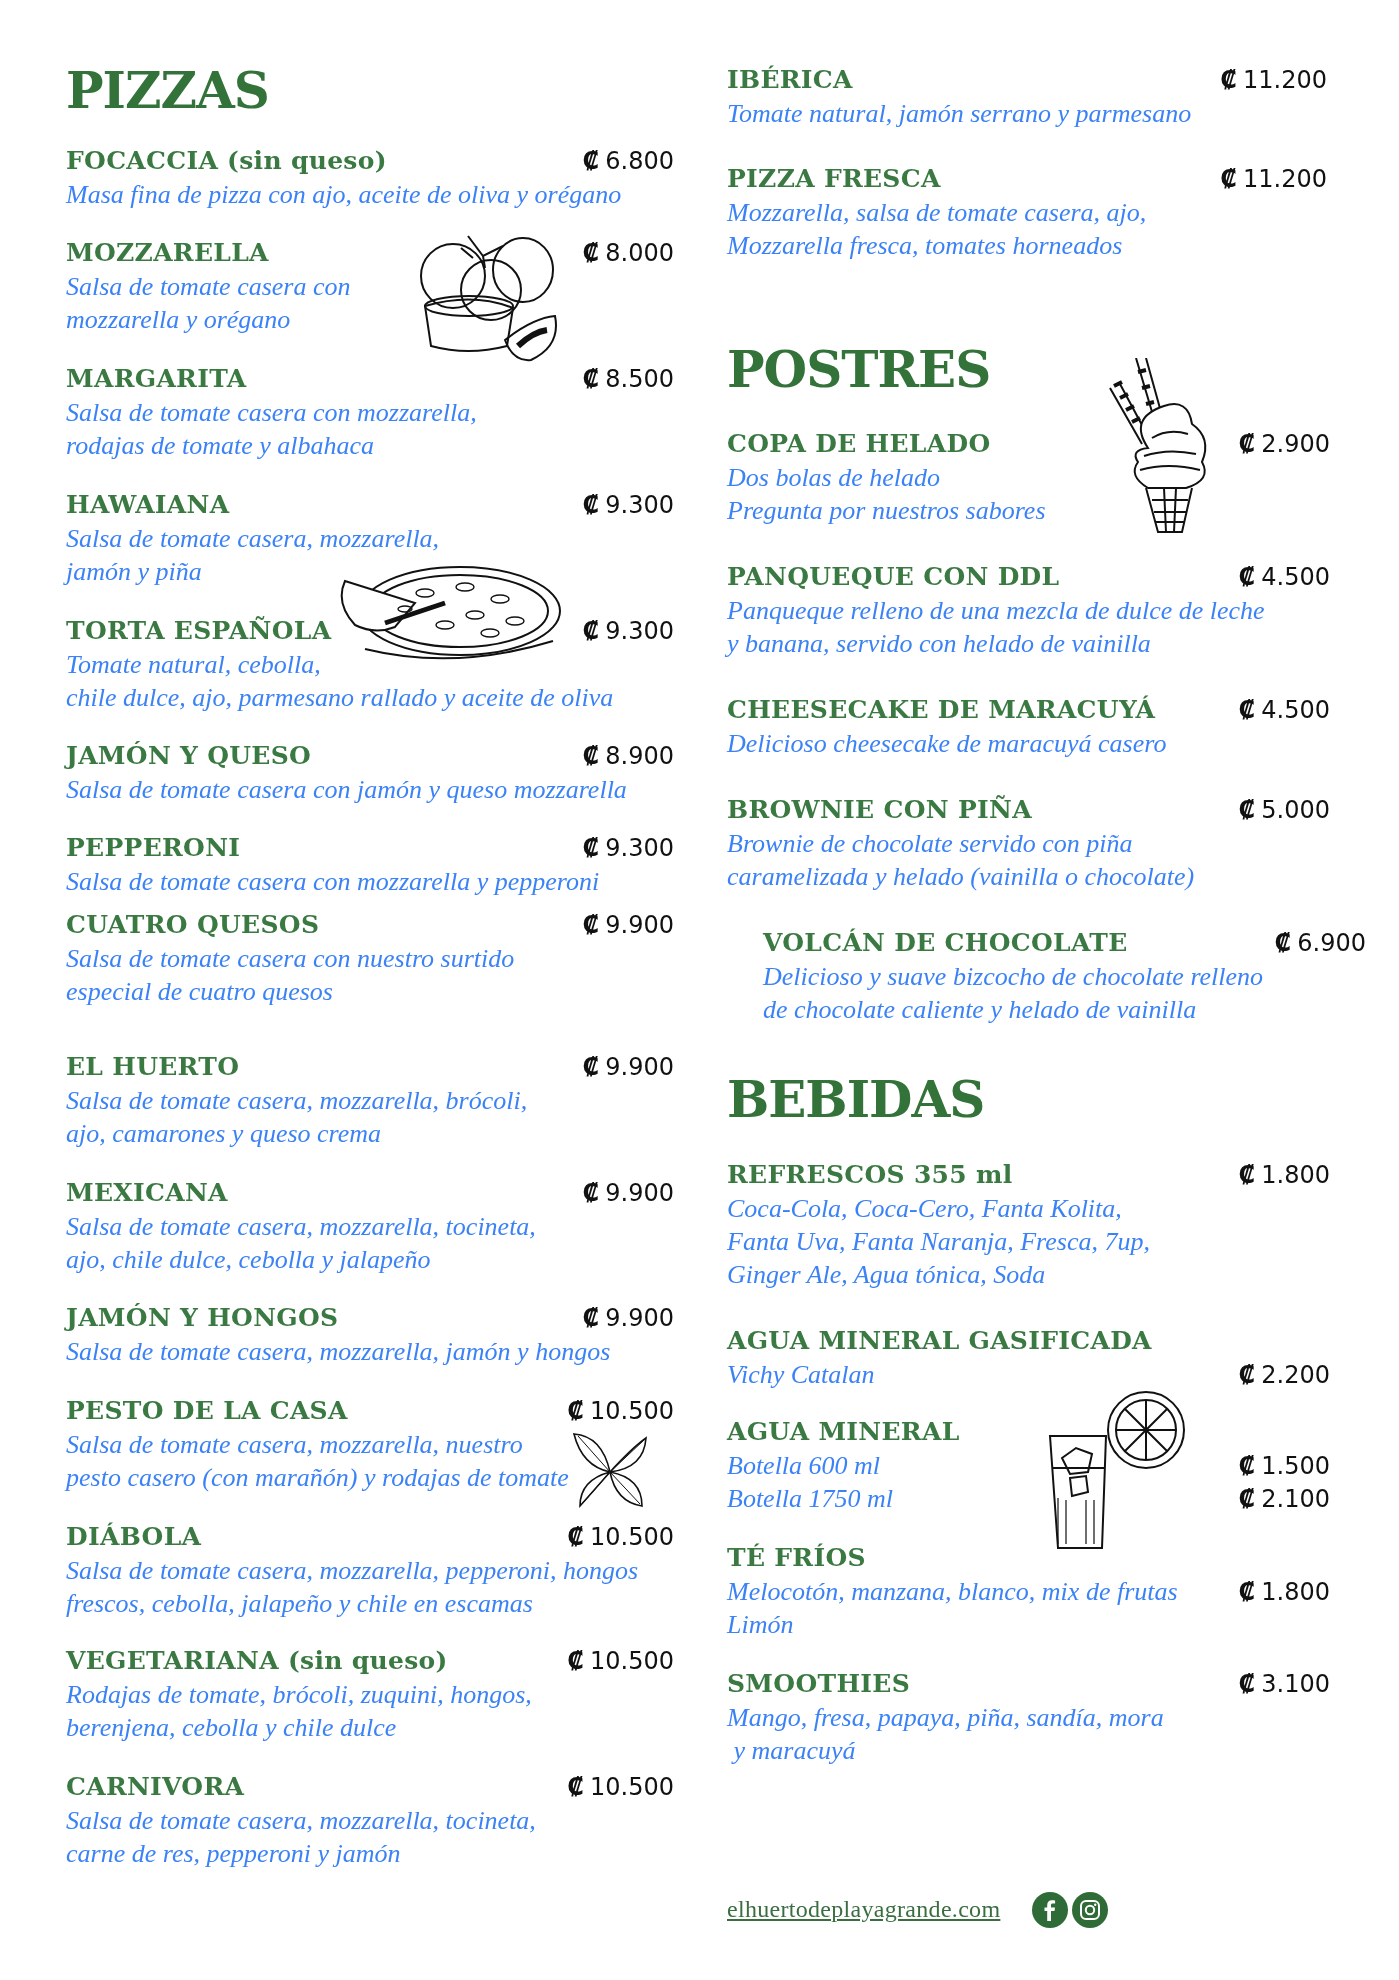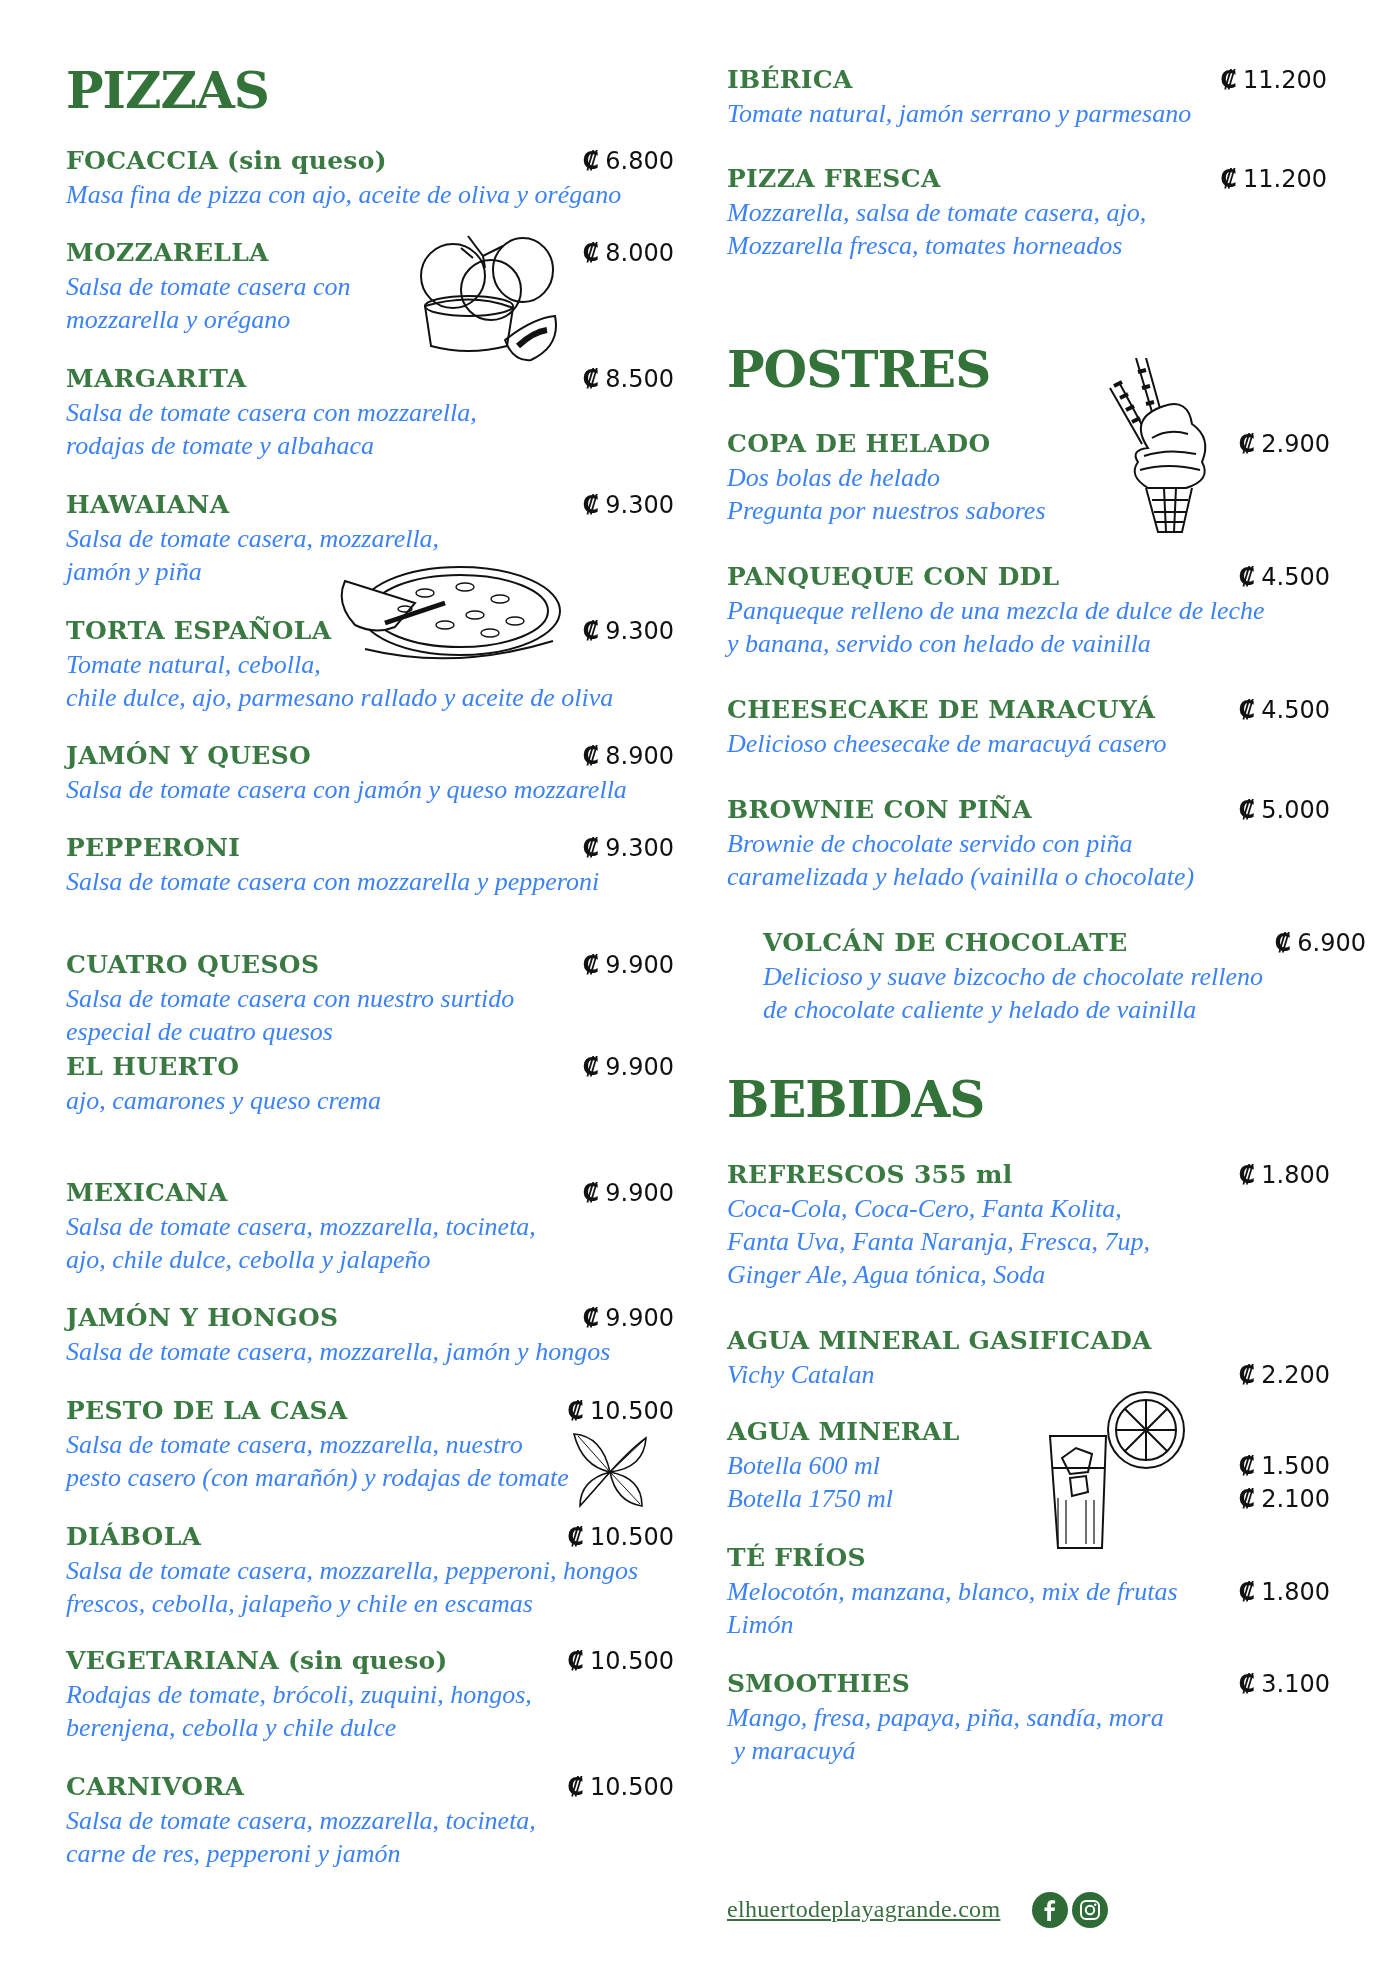--- a/index.html
+++ b/index.html
@@ -109,29 +109,30 @@
       <div class="desc">Salsa de tomate casera con jamón y queso mozzarella</div>
       <div class="price" style="top:0;"><span class="cur">₡</span><span>8.900</span></div>
     </div>
 
     <div class="item" style="left:66px; top:831px; width:608px;">
       <div class="title">PEPPERONI</div>
       <div class="desc">Salsa de tomate casera con mozzarella y pepperoni</div>
       <div class="price" style="top:0;"><span class="cur">₡</span><span>9.300</span></div>
     </div>
 
-    <div class="item" style="left:66px; top:948px; width:608px;">
+    <div class="item" style="left:66px; top:908px; width:608px;">
       <div class="title">CUATRO QUESOS</div>
       <div class="desc">Salsa de tomate casera con nuestro surtido</div>
       <div class="desc">especial de cuatro quesos</div>
       <div class="price" style="top:0;"><span class="cur">₡</span><span>9.900</span></div>
     </div>
 
     <div class="item" style="left:66px; top:1050px; width:608px;">
       <div class="title">EL HUERTO</div>
+      <div class="desc">Salsa de tomate casera, mozzarella, brócoli,</div>
       <div class="desc">ajo, camarones y queso crema</div>
       <div class="price" style="top:0;"><span class="cur">₡</span><span>9.900</span></div>
     </div>
 
     <div class="item" style="left:66px; top:1176px; width:608px;">
       <div class="title">MEXICANA</div>
       <div class="desc">Salsa de tomate casera, mozzarella, tocineta,</div>
       <div class="desc">ajo, chile dulce, cebolla y jalapeño</div>
       <div class="price" style="top:0;"><span class="cur">₡</span><span>9.900</span></div>
     </div>

